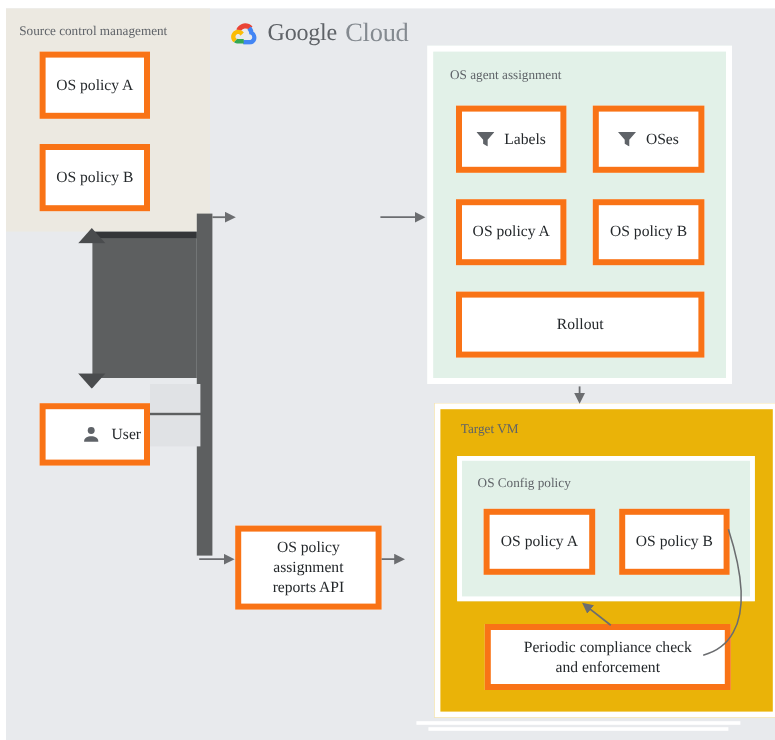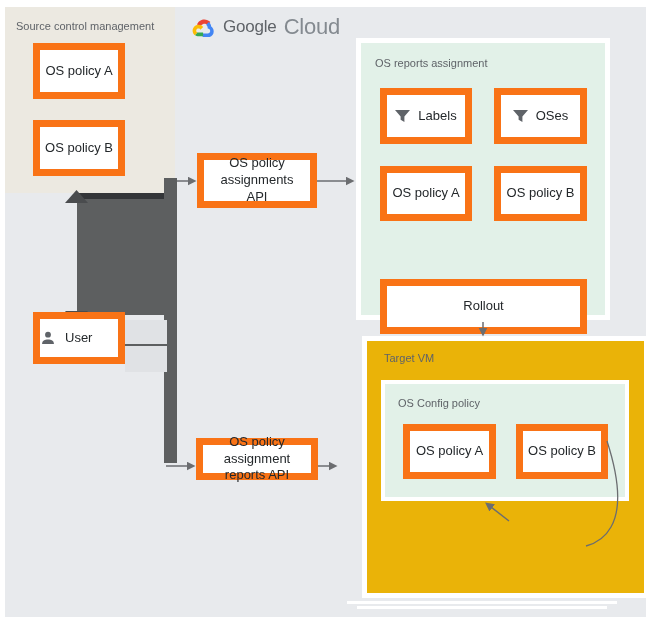--- a/index.html
+++ b/index.html
@@ -1,62 +1,62 @@
 <!DOCTYPE html>
 <html><head>
 <meta charset="utf-8">
 <style>
   html,body{margin:0;padding:0;background:#ffffff;}
   .page{position:relative;width:646px;height:617px;background:#e8eaed;
-        font-family:Liberation Sans, sans-serif;overflow:hidden;}
+        font-family:Liberation Serif, serif;overflow:hidden;}
   .strip{position:absolute;background:#ffffff;}
 
   
-  .card{position:absolute;background:#ffffff;border:7px solid #f97316;
+  .card{position:absolute;background:#ffffff;border:5px solid #f97316;
         display:flex;align-items:center;justify-content:center;text-align:center;
         color:#24282b;font-size:13px;line-height:1.3;box-sizing:border-box;gap:8px;}
 
   .zone-title{position:absolute;font-size:11px;color:#5f6368;white-space:nowrap;}
 
   
   #source-control{position:absolute;left:5px;top:7px;width:170px;height:186px;background:#ece9e1;}
   #source-control .zone-title{left:11px;top:13px;}
   #scm-policy-a{left:28px;top:36px;width:92px;height:56px;}
   #scm-policy-b{left:28px;top:113px;width:92px;height:56px;}
 
   
   #logo{position:absolute;left:192px;top:15px;height:24px;display:flex;align-items:center;gap:7px;}
-  #logo .t1{font-size:17px;color:#5f6368;font-weight:500;letter-spacing:-0.2px;}
+  #logo .t1{font-size:20px;color:#5f6368;font-weight:500;letter-spacing:-0.2px;}
   #logo .t2{font-size:22px;color:#848a90;letter-spacing:-0.2px;}
 
   
   #pipe{position:absolute;left:164px;top:178px;width:13px;height:285px;background:#5d5f60;}
   #block-strip{position:absolute;left:77px;top:193px;width:87px;height:6px;background:#343639;}
   #block-body{position:absolute;left:77px;top:199px;width:87px;height:116px;background:#5d5f60;}
   #chev-up{position:absolute;left:65px;top:190px;width:23px;height:13px;background:#4a4c4e;
            clip-path:polygon(50% 0,0 100%,100% 100%);}
   #chev-down{position:absolute;left:65px;top:311px;width:23px;height:13px;background:#4a4c4e;
            clip-path:polygon(0 0,100% 0,50% 100%);}
   #user-back{position:absolute;left:125px;top:320px;width:42px;height:52px;background:#e0e2e5;}
   #user-line{position:absolute;left:125px;top:344px;width:44px;height:2px;background:#5d5f60;}
-  #user-card{left:33px;top:312px;width:92px;height:52px;justify-content:flex-start;padding-left:0;gap:9px;}
+  #user-card{left:33px;top:336px;width:92px;height:52px;justify-content:flex-start;padding-left:30px;gap:9px;}
 
   
   #api-assignments{left:197px;top:153px;width:120px;height:55px;padding:0 12px;}
-  #api-reports{left:196px;top:438px;width:122px;height:42px;padding:0 16px;}
+  #api-reports{left:196px;top:438px;width:122px;height:70px;padding:0 16px;}
 
   
   #assignment-zone{position:absolute;left:356px;top:38px;width:254px;height:282px;
         background:#e2f1e8;border:5px solid #ffffff;box-sizing:border-box;}
   #assignment-zone .zone-title{left:14px;top:14px;}
   #flt-labels{left:19px;top:45px;width:92px;height:56px;}
   #flt-oses{left:133px;top:45px;width:93px;height:56px;align-items:center;}
   #asg-policy-a{left:19px;top:123px;width:92px;height:55px;}
   #asg-policy-b{left:133px;top:123px;width:93px;height:55px;}
-  #asg-rollout{left:19px;top:200px;width:207px;height:55px;margin-top:36px;}
+  #asg-rollout{left:19px;top:200px;width:207px;height:55px;}
 
   
   #targetvm-zone{position:absolute;left:338px;top:336px;width:287px;height:262px;
         background:#eab308;border:5px solid #ffffff;box-sizing:border-box;margin-left:24px;}
   #targetvm-zone > .zone-title{left:17px;top:11px;}
   #agent-zone{position:absolute;left:14px;top:39px;width:248px;height:121px;
         background:#e2f1e8;border:4px solid #ffffff;box-sizing:border-box;}
   #agent-zone .zone-title{left:13px;top:13px;}
   #vm-policy-a{left:18px;top:40px;width:93px;height:55px;}
   #vm-policy-b{left:131px;top:40px;width:92px;height:55px;}
@@ -111,29 +111,26 @@
   <div class="card" id="user-card">
     <span style="display:flex;">
       <svg width="16" height="16" viewBox="0 0 16 16">
         <circle cx="8" cy="4.7" r="2.9" fill="#5f6368"></circle>
         <path d="M2.1 13.6c0-2.7 2.7-4.1 5.9-4.1s5.9 1.4 5.9 4.1v.5H2.1z" fill="#5f6368"></path>
       </svg>
     </span>
     <span>User</span>
   </div>
 
-  <div class="card" id="api-assignments">
-    <span>OS policy assignments API</span>
-  </div>
   <div class="card" id="api-reports">
     <span>OS policy assignment reports API</span>
   </div>
 
   <div id="assignment-zone">
-    <div class="zone-title">OS reports assignment</div>
+    <div class="zone-title">OS agent assignment</div>
     <div class="card" id="flt-labels">
       <span style="display:flex;">
         <svg width="15" height="12" viewBox="0 0 15 12">
             <path d="M0 0h15L9.4 6.4V12L5.6 9.7V6.4L0 0z" fill="#5f6368"></path>
           </svg>
       </span>
       <span>Labels</span>
     </div>
     <div class="card" id="flt-oses">
       <span style="display:flex;">
@@ -158,20 +155,23 @@
     <div class="zone-title">Target VM</div>
     <div id="agent-zone">
       <div class="zone-title">OS Config policy</div>
       <div class="card" id="vm-policy-a">
         <span>OS policy A</span>
       </div>
       <div class="card" id="vm-policy-b">
         <span>OS policy B</span>
       </div>
     </div>
+    <div class="card" id="periodic">
+      <span>Periodic compliance check and enforcement</span>
+    </div>
   </div>
 
   <div class="strip" id="stack-line-1"></div>
   <div class="strip" id="stack-line-2"></div>
 
   <svg id="overlay">
     <defs>
       <marker id="ah" markerWidth="8" markerHeight="8" refX="1" refY="3" orient="auto">
         <path d="M0 0 L6 3 L0 6 Z" fill="#6b6d70"></path>
       </marker>

